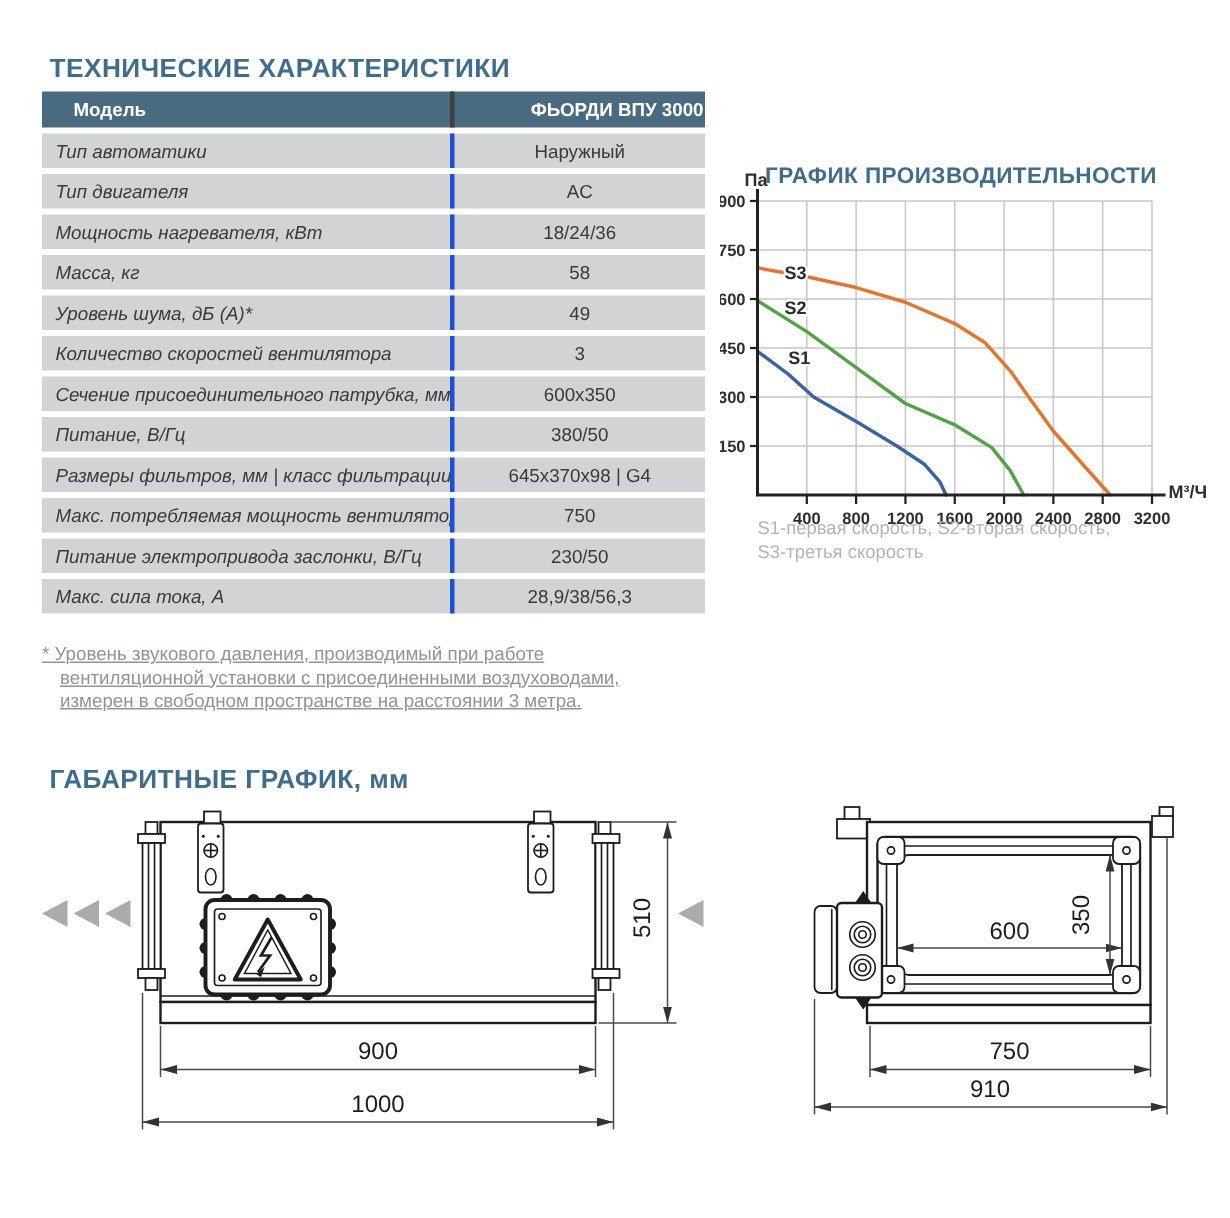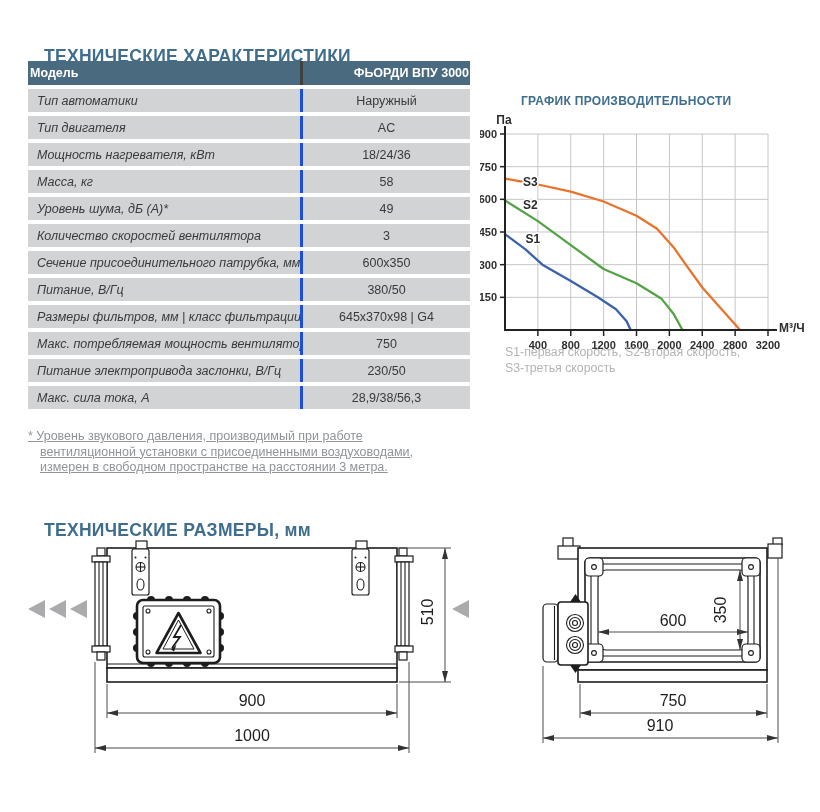--- a/index.html
+++ b/index.html
@@ -1,29 +1,29 @@
 <!DOCTYPE html>
 <html><head>
 <meta charset="utf-8">
 <style>
   html,body{margin:0;padding:0;background:#ffffff;}
   body{width:820px;height:812px;position:relative;font-family:"Liberation Sans",sans-serif;-webkit-font-smoothing:antialiased;}
   .page{position:absolute;inset:0;overflow:hidden;}
 
-  .sec-title{position:absolute;margin:16px;color:#3E6D8E;font-weight:bold;letter-spacing:.3px;}
+  .sec-title{position:absolute;margin:5px;color:#3E6D8E;font-weight:bold;letter-spacing:.3px;}
   #specs-title{left:28px;top:30px;font-size:17.5px;}
-  #chart-title{left:505px;top:78px;font-size:12px;}
+  #chart-title{left:505px;top:104px;font-size:15px;}
   #dims-title{left:28px;top:504px;font-size:17.5px;}
 
   table.specs{position:absolute;left:28px;top:57px;width:442px;border-collapse:separate;border-spacing:0 4px;table-layout:fixed;}
   table.specs th,table.specs td{font-size:12.5px;vertical-align:middle;}
   table.specs col.c1{width:272px;}
   table.specs col.c2{width:170px;}
   table.specs thead th{background:#4A6A80;color:#ffffff;height:22px;font-weight:600;}
-  table.specs thead th.param{text-align:left;padding-left:2px;}
+  table.specs thead th.param{text-align:left;padding-left:21px;}
   table.specs thead th.value{text-align:right;border-left:3px solid #404040;}
   table.specs tbody td{background:#D2D3D5;color:#3A3A3C;height:21px;}
   table.specs tbody td.param{text-align:left;padding-left:9px;white-space:nowrap;overflow:hidden;font-style:italic;}
   table.specs tbody td.value{text-align:center;border-left:3px solid #1d4ed8;white-space:nowrap;}
 
   #specs-footnote{position:absolute;left:28px;top:429px;width:420px;margin:0;color:#8F9499;font-size:12.5px;line-height:15.5px;padding-left:12px;text-indent:-12px;text-decoration:underline;}
 
   #perf-chart{position:absolute;left:480px;top:108px;}
   .tick{font-size:11px;font-weight:600;fill:#2E2E30;}
   .ylab{text-anchor:end;}
@@ -167,21 +167,21 @@
       <line x1="255.125" y1="222" x2="255.125" y2="228" stroke="#222" stroke-width="1.5"></line>
       <text x="255.125" y="241" class="tick xlab">2800</text>
       <line x1="288" y1="222" x2="288" y2="228" stroke="#222" stroke-width="1.5"></line>
       <text x="288" y="241" class="tick xlab">3200</text>
       <text x="24" y="16" class="unit" text-anchor="middle">Па</text>
       <text x="299" y="224" class="unit">М³/Ч</text>
     </svg>
   <div id="chart-legend">S1-первая скорость, S2-вторая скорость,
 S3-третья скорость</div>
 
-  <h2 class="sec-title" id="dims-title">ТЕХНИЧЕСКИЕ РАЗМЕРЫ, мм</h2>
+  <h2 class="sec-title" id="dims-title">ГАБАРИТНЫЕ ГРАФИК, мм</h2>
 
   <svg id="side-view" class="drawing" width="450" height="230" viewBox="0 0 450 230">
     <defs>
       <marker id="ar1" markerUnits="userSpaceOnUse" markerWidth="12" markerHeight="8" refX="11" refY="3" orient="auto-start-reverse">
         <path d="M0,0 L11,3 L0,6 Z" fill="#333"></path>
       </marker>
     </defs>
 
     <g>
       <polygon class="gray-arrow" points="4,73 21,64 21,82"></polygon>

